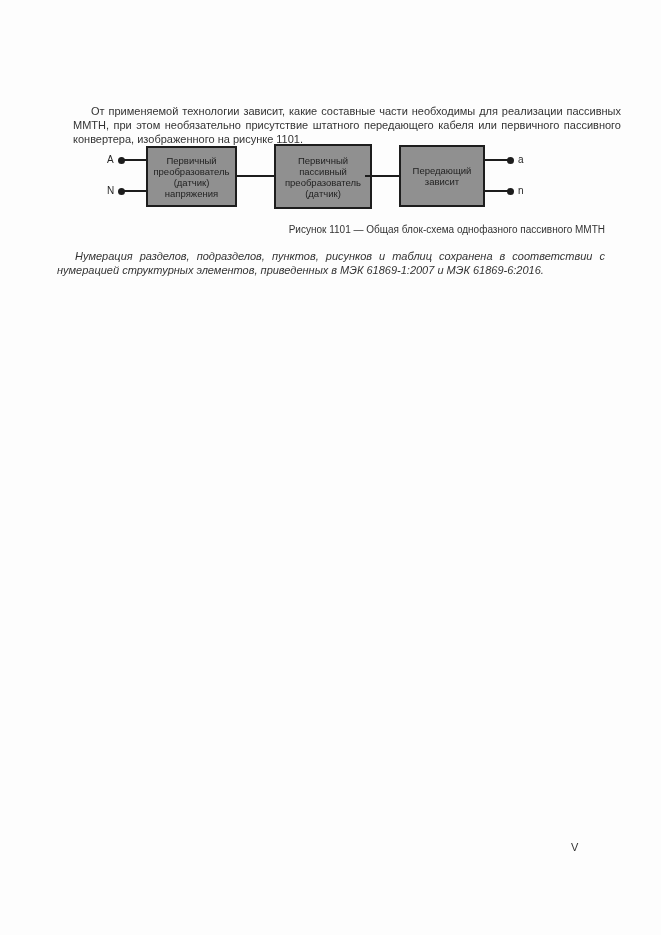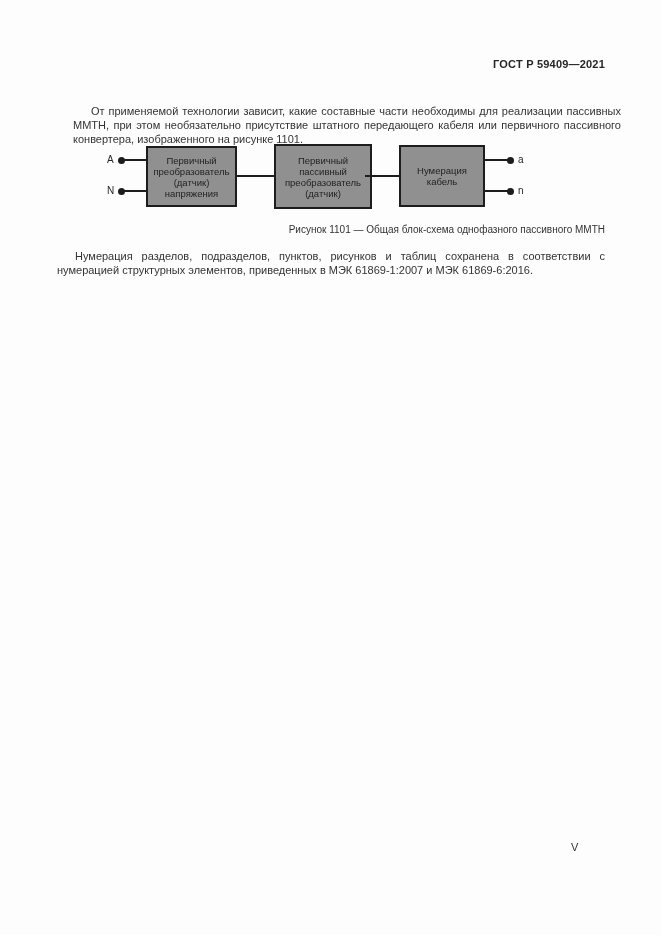--- a/index.html
+++ b/index.html
@@ -107,38 +107,38 @@
     color: #333333;
   }
   .note-text {
     position: absolute;
     top: 249px;
     left: 57px;
     width: 548px;
     margin: 0;
     font-size: 11px;
     line-height: 14px;
+    font-style: italic;
     text-align: justify;
     text-indent: 18px;
     color: #333333;
   }
   .page-number {
     position: absolute;
     top: 841px;
     left: 571px;
     font-size: 11px;
     color: #333333;
   }
 </style>
 </head>
 <body>
 
 <div class="page">
 
-  <div class="doc-header">ГОСТ Р 59409—2021</div>
 
   <p class="body-text">От применяемой технологии зависит, какие составные части необходимы для реализации пассивных ММТН, при этом необязательно присутствие штатного передающего кабеля или первичного пассивного конвертера, изображенного на рисунке 1101.</p>
 
   <div class="diagram">
 
     <span class="term-label lbl-A">A</span>
     <span class="term-label lbl-N">N</span>
 
     <span class="dot dot-A"></span>
     <span class="dot dot-N"></span>
@@ -152,21 +152,21 @@
 
     <span class="wire wire-12"></span>
 
     <div class="dbox dbox-2" style="background: rgb(144, 144, 144); border-color: rgb(29, 29, 29);">
       <span>Первичный пассивный преобразователь (датчик)</span>
     </div>
 
     <span class="wire wire-23"></span>
 
     <div class="dbox dbox-3" style="background: rgb(144, 144, 144); border-color: rgb(29, 29, 29);">
-      <span>Нумерация кабель</span>
+      <span>Передающий зависит</span>
     </div>
 
     <span class="wire wire-a"></span>
     <span class="wire wire-n"></span>
 
     <span class="dot dot-a"></span>
     <span class="dot dot-n"></span>
 
     <span class="term-label lbl-a">a</span>
     <span class="term-label lbl-n">n</span>

